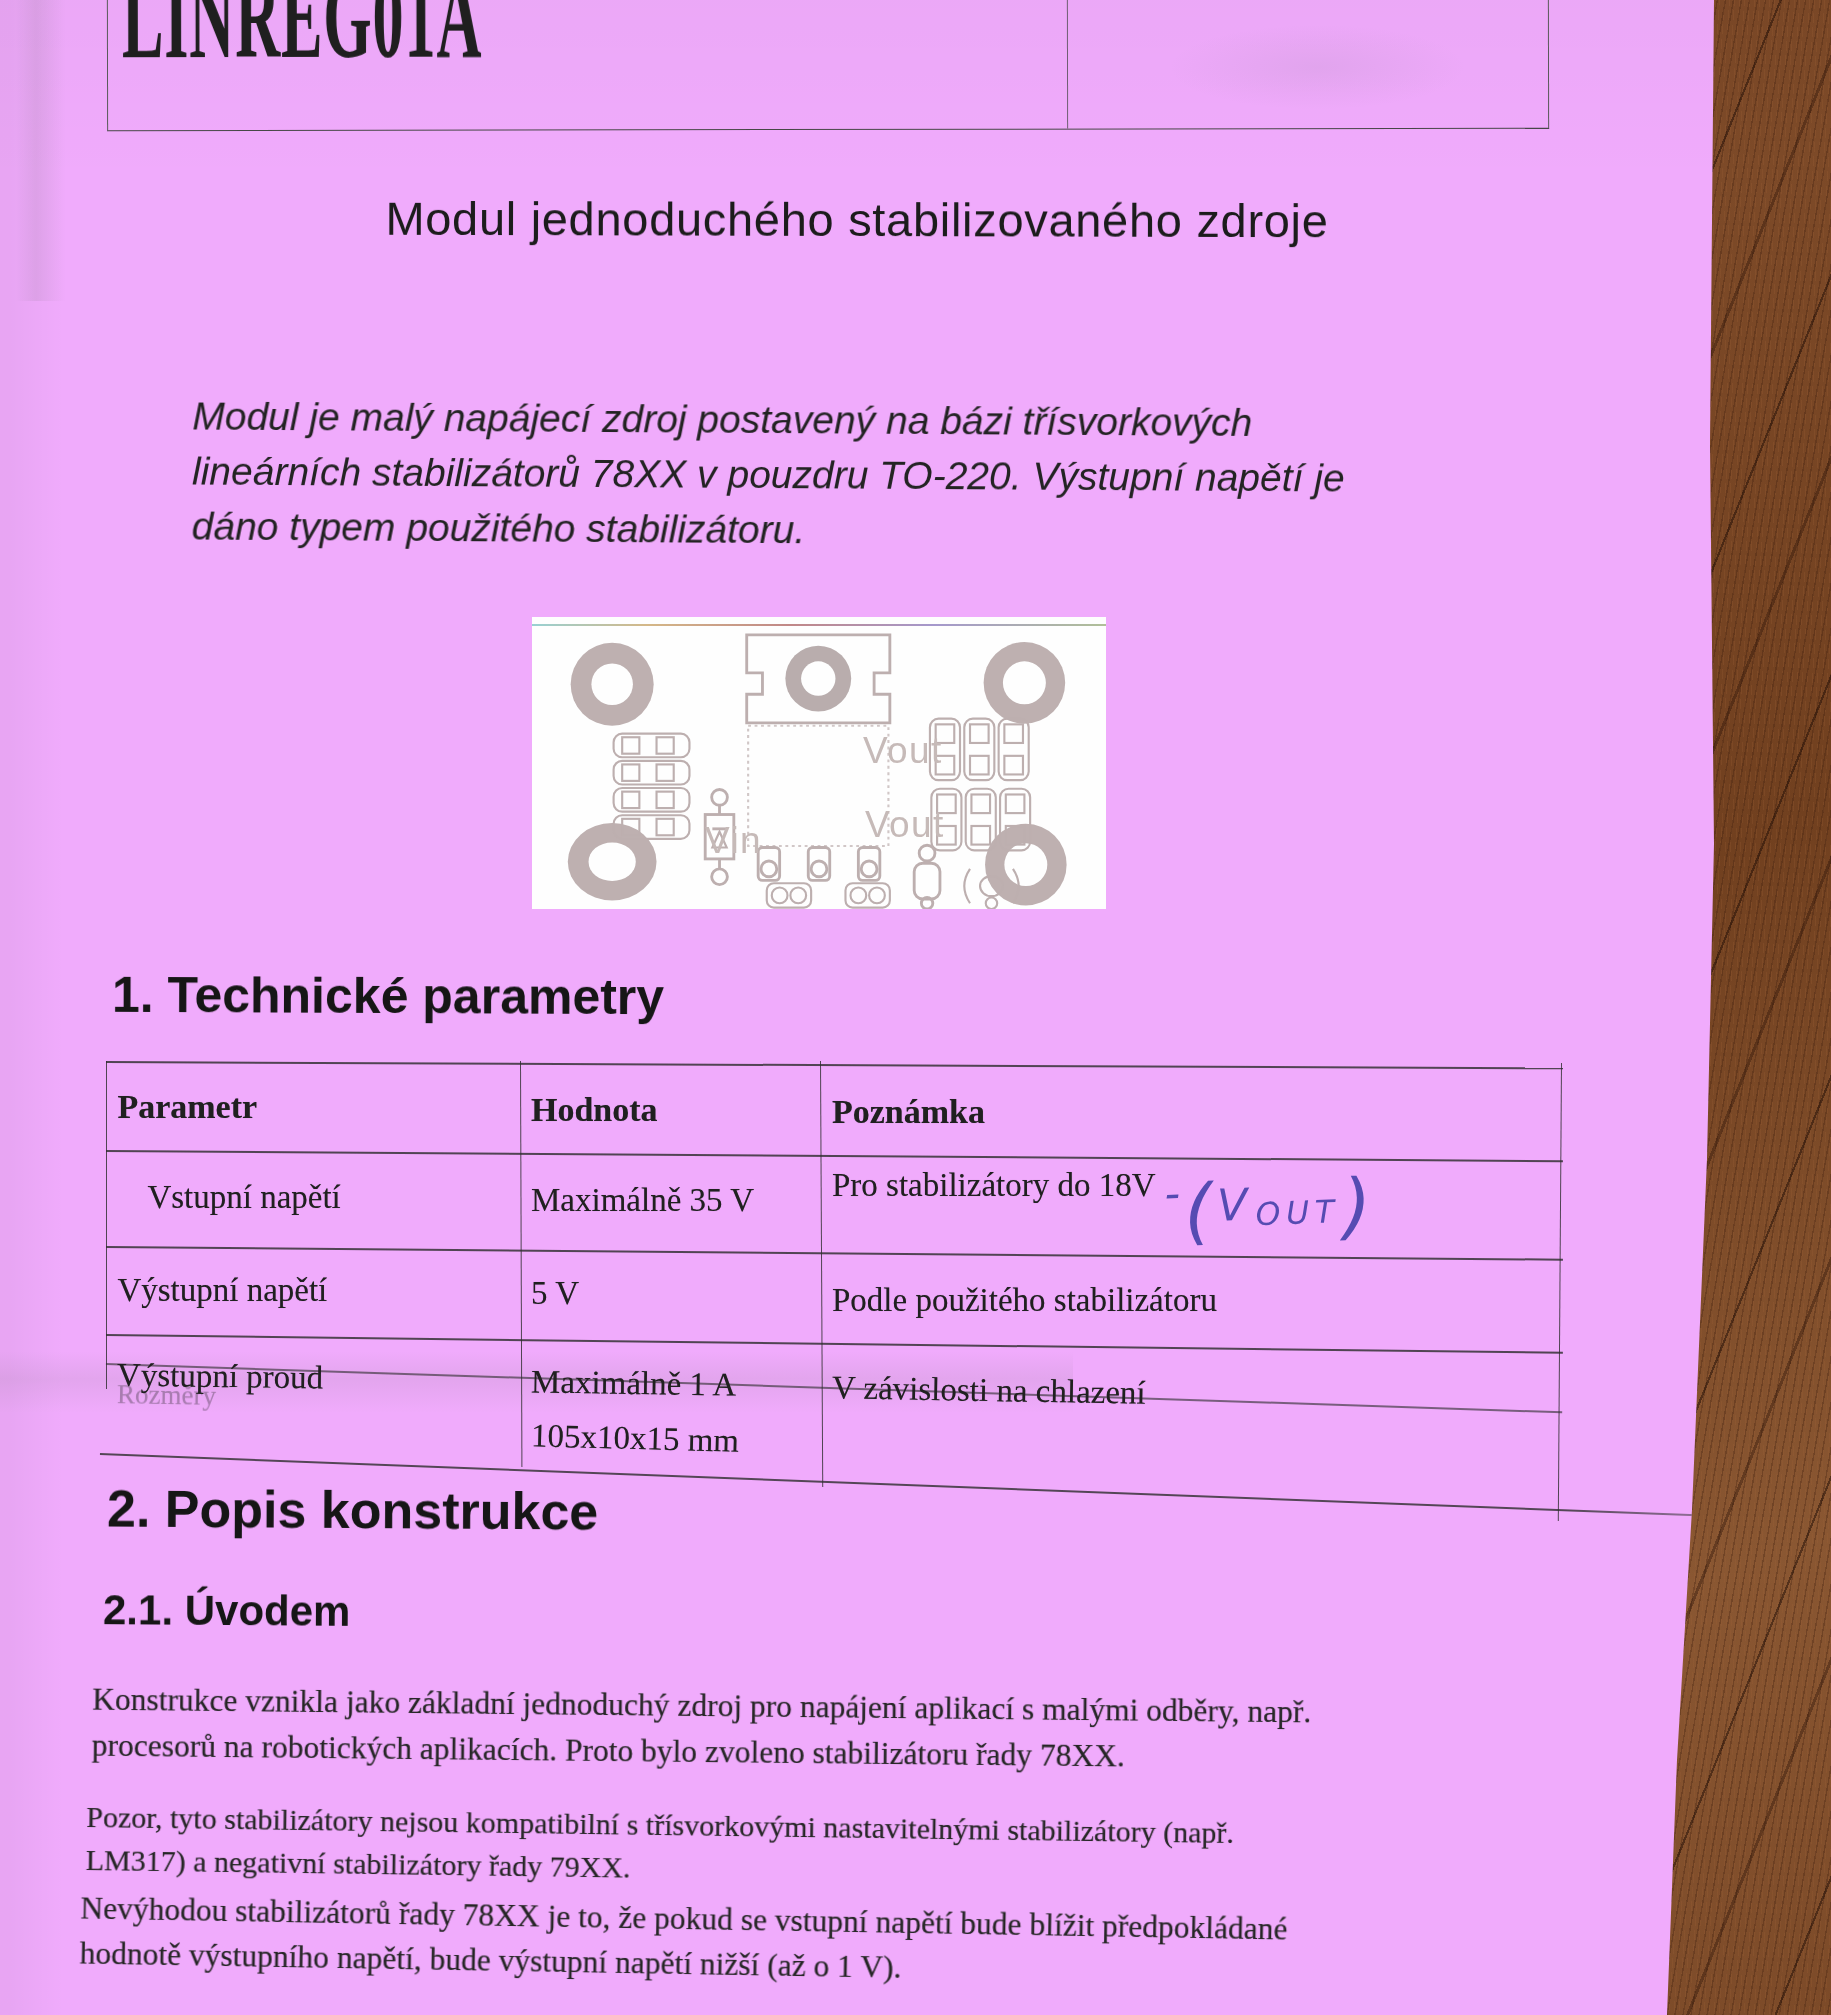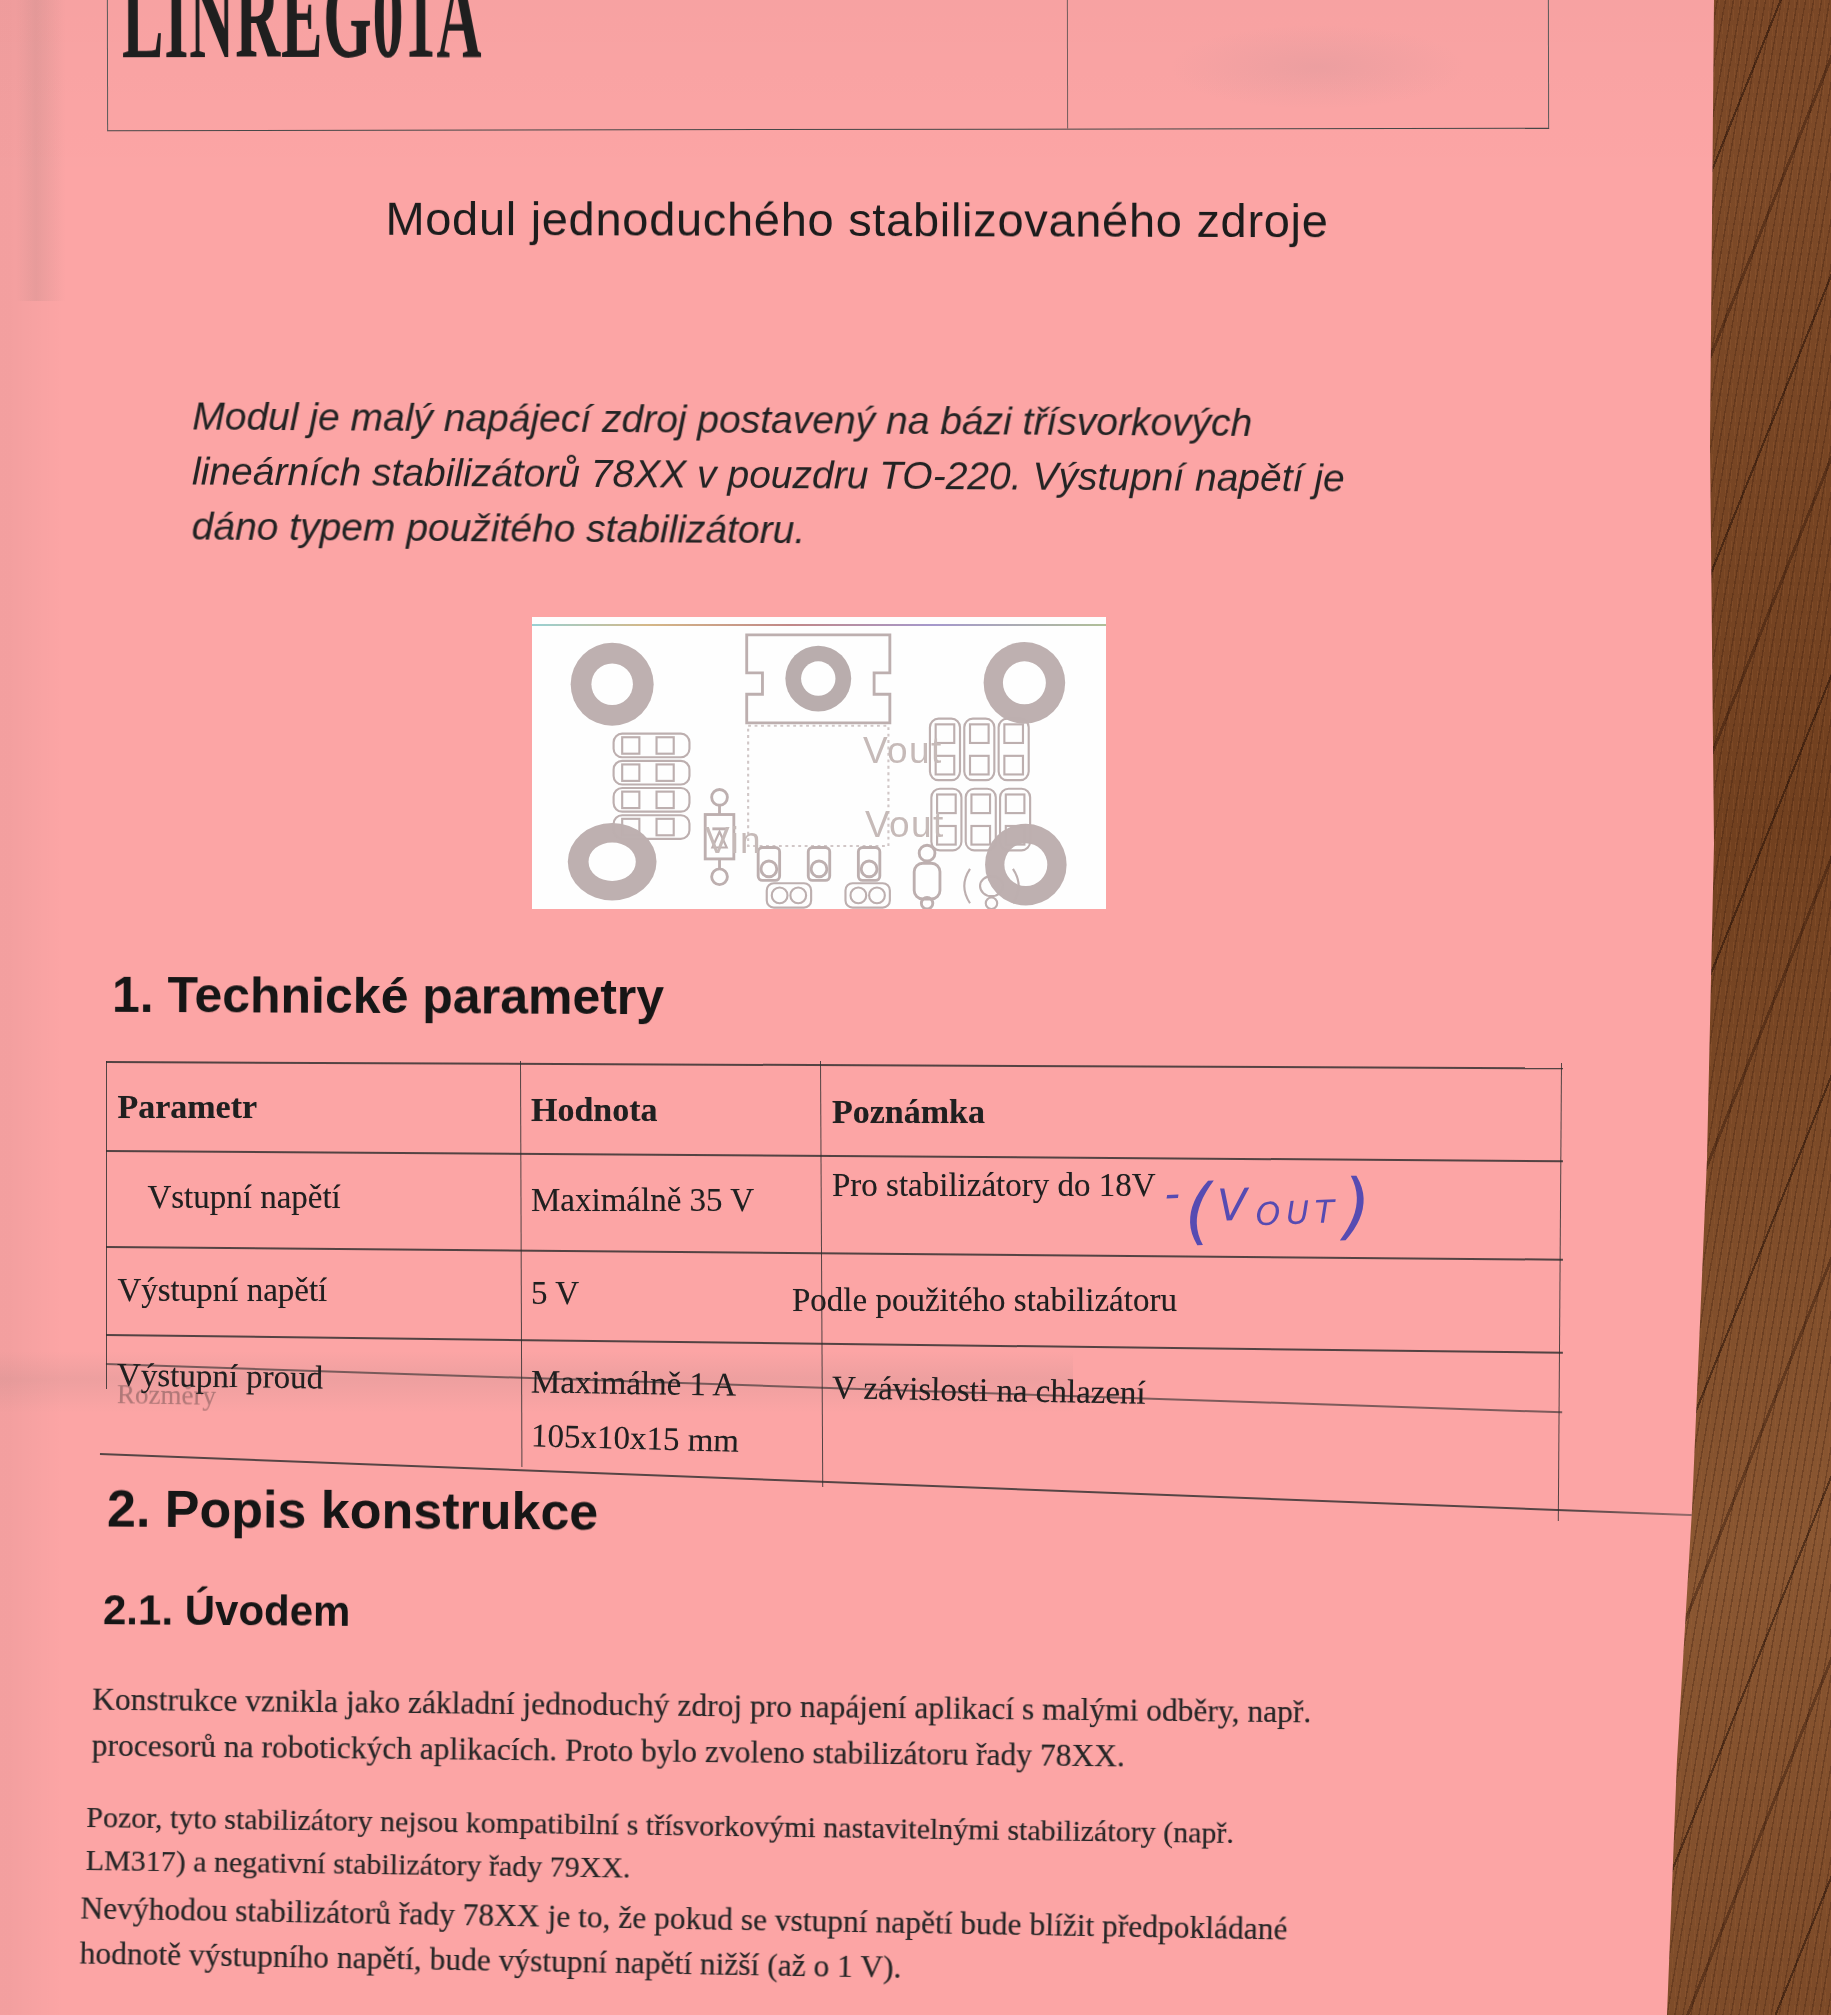--- a/index.html
+++ b/index.html
@@ -8,21 +8,21 @@
 
   
   .wood{position:absolute;inset:0;
     background:
       repeating-linear-gradient(112deg, rgba(30,12,5,.50) 0 2.1px, rgba(30,12,5,0) 2.1px 68px, rgba(40,16,6,.38) 68px 71px, rgba(0,0,0,0) 71px 150px),
       repeating-linear-gradient(100deg, rgba(62,30,14,.32) 0 1.4px, transparent 1.4px 7.9px),
       repeating-linear-gradient(94deg, rgba(160,98,55,.22) 0 0.7px, transparent 0.7px 5px),
       linear-gradient(160deg,#6b3a1e 0%,#7d4a28 30%,#71401f 55%,#8a5732 82%,#7c4a28 100%);}
 
   
-  .paper{position:absolute;inset:0;background:#fca5a5;
+  .paper{position:absolute;inset:0;background:#f0abfc;
     clip-path:polygon(0 0,1714px 0,1710px 444px,1714px 844px,1707px 1159px,
                       1692px 1510px,1677px 1760px,1667px 2015px,0 2015px);}
   .paper-tint{position:absolute;inset:0;pointer-events:none;
     background:linear-gradient(90deg, rgba(0,0,0,.035) 0 10px, rgba(0,0,0,0) 64px),
                linear-gradient(180deg, rgba(0,0,0,.02), rgba(0,0,0,0) 186px);}
   .left-streak{position:absolute;left:15.7px;top:0;width:50px;height:301px;
     background:linear-gradient(90deg,transparent,rgba(90,95,90,.10) 40%,transparent);}
   .fold-band{position:absolute;left:0;top:1351px;width:1073px;height:62px;
     background:linear-gradient(180deg,transparent,rgba(110,110,110,.10) 45%,transparent);}
 
@@ -240,21 +240,21 @@
       <div class="cell hdr" style="left:11.4px;top:29px;">Parametr</div>
       <div class="cell hdr" style="left:425px;top:31.5px;">Hodnota</div>
       <div class="cell hdr" style="left:726px;top:34px;">Poznámka</div>
 
       <div class="cell" style="left:11.4px;top:120px;margin-left:30px;">Vstupní napětí</div>
       <div class="cell" style="left:425px;top:123px;">Maximálně 35 V</div>
       <div class="cell" style="left:726px;top:108px;">Pro stabilizátory do 18V</div>
 
       <div class="cell" style="left:11.4px;top:213px;">Výstupní napětí</div>
       <div class="cell" style="left:425px;top:216px;">5 V</div>
-      <div class="cell" style="left:686px;top:223px;">Podle použitého stabilizátoru</div>
+      <div class="cell" style="left:726px;top:223px;">Podle použitého stabilizátoru</div>
 
       <div class="cell" style="left:11.4px;top:299px;transform:rotate(.8deg);">Výstupní proud</div>
       <div class="cell" style="left:425px;top:306px;transform:rotate(.9deg);">Maximálně 1 A</div>
       <div class="cell" style="left:726px;top:313px;transform:rotate(1deg);">V závislosti na chlazení</div>
 
       <div class="cell faded" style="left:11.4px;top:321px;transform:rotate(1deg);">Rozměry</div>
       <div class="cell" style="left:425px;top:361px;transform:rotate(1.5deg);">105x10x15 mm</div>
     </div>
 
     <div class="annotation">

